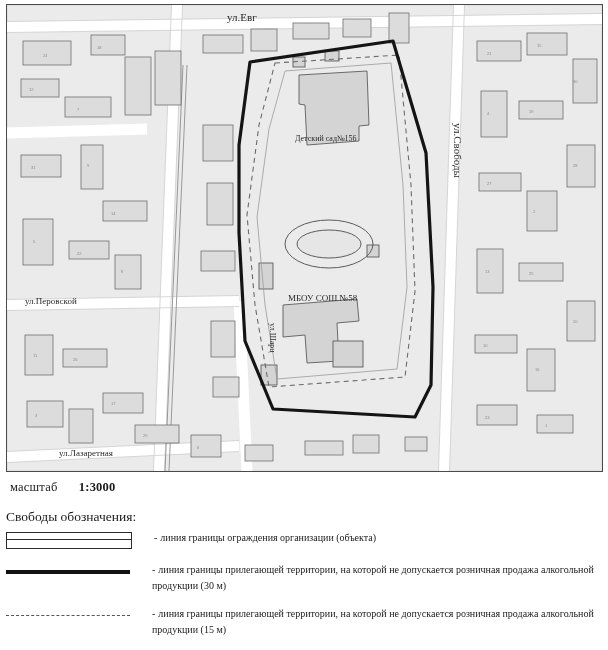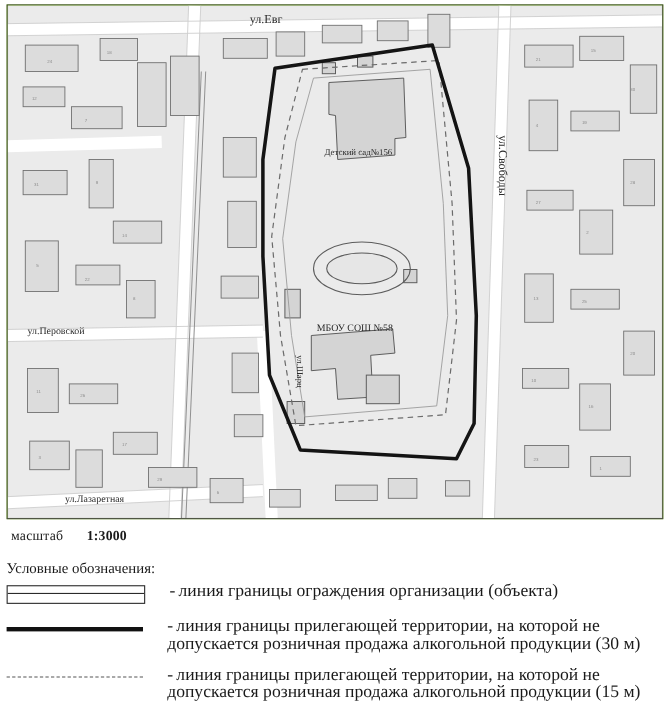--- a/index.html
+++ b/index.html
@@ -23,21 +23,21 @@
 
   .sw-fence{border:1px solid #2b2b2b;background:#ffffff;height:15px;}
   .sw-fence:after{content:"";position:absolute;left:0;right:0;top:6px;height:1px;background:#2b2b2b;}
 
   .sw-30{height:15px;display:flex;align-items:center;}
   .sw-30 i{display:block;width:100%;height:4px;background:#111;}
 
   .sw-15{height:15px;display:flex;align-items:center;}
   .sw-15 i{display:block;width:100%;height:0;border-top:1.5px dashed #555;}
 
-  .legend-text{font-size:16px;line-height:15.5px;padding-left:22px;text-indent:0;}
+  .legend-text{font-size:10px;line-height:15.5px;padding-left:22px;text-indent:0;}
   .legend-text .dash{margin-right:3px;}
 </style>
 </head>
 <body>
 
 <div id="page">
 
   <div class="map-frame">
     <svg class="map-svg" width="595" height="466" viewBox="0 0 595 466">
       <defs>
@@ -203,21 +203,21 @@
         <text x="281" y="296" font-size="9">МБОУ СОШ №58</text>
       </g>
     </svg>
   </div>
 
   <div class="scale-row">
     <span class="lbl">масштаб</span>
     <span class="val">1:3000</span>
   </div>
 
-  <div class="legend-title">Условные обозначения:</div>
+  <div class="legend-title">Свободы обозначения:</div>
 
   <div class="legend">
 
     <div class="legend-row">
       <div class="swatch sw-fence"></div>
       <div class="legend-text">
         <span class="dash">-</span><span>линия границы ограждения организации (объекта)</span>
       </div>
     </div>
 

